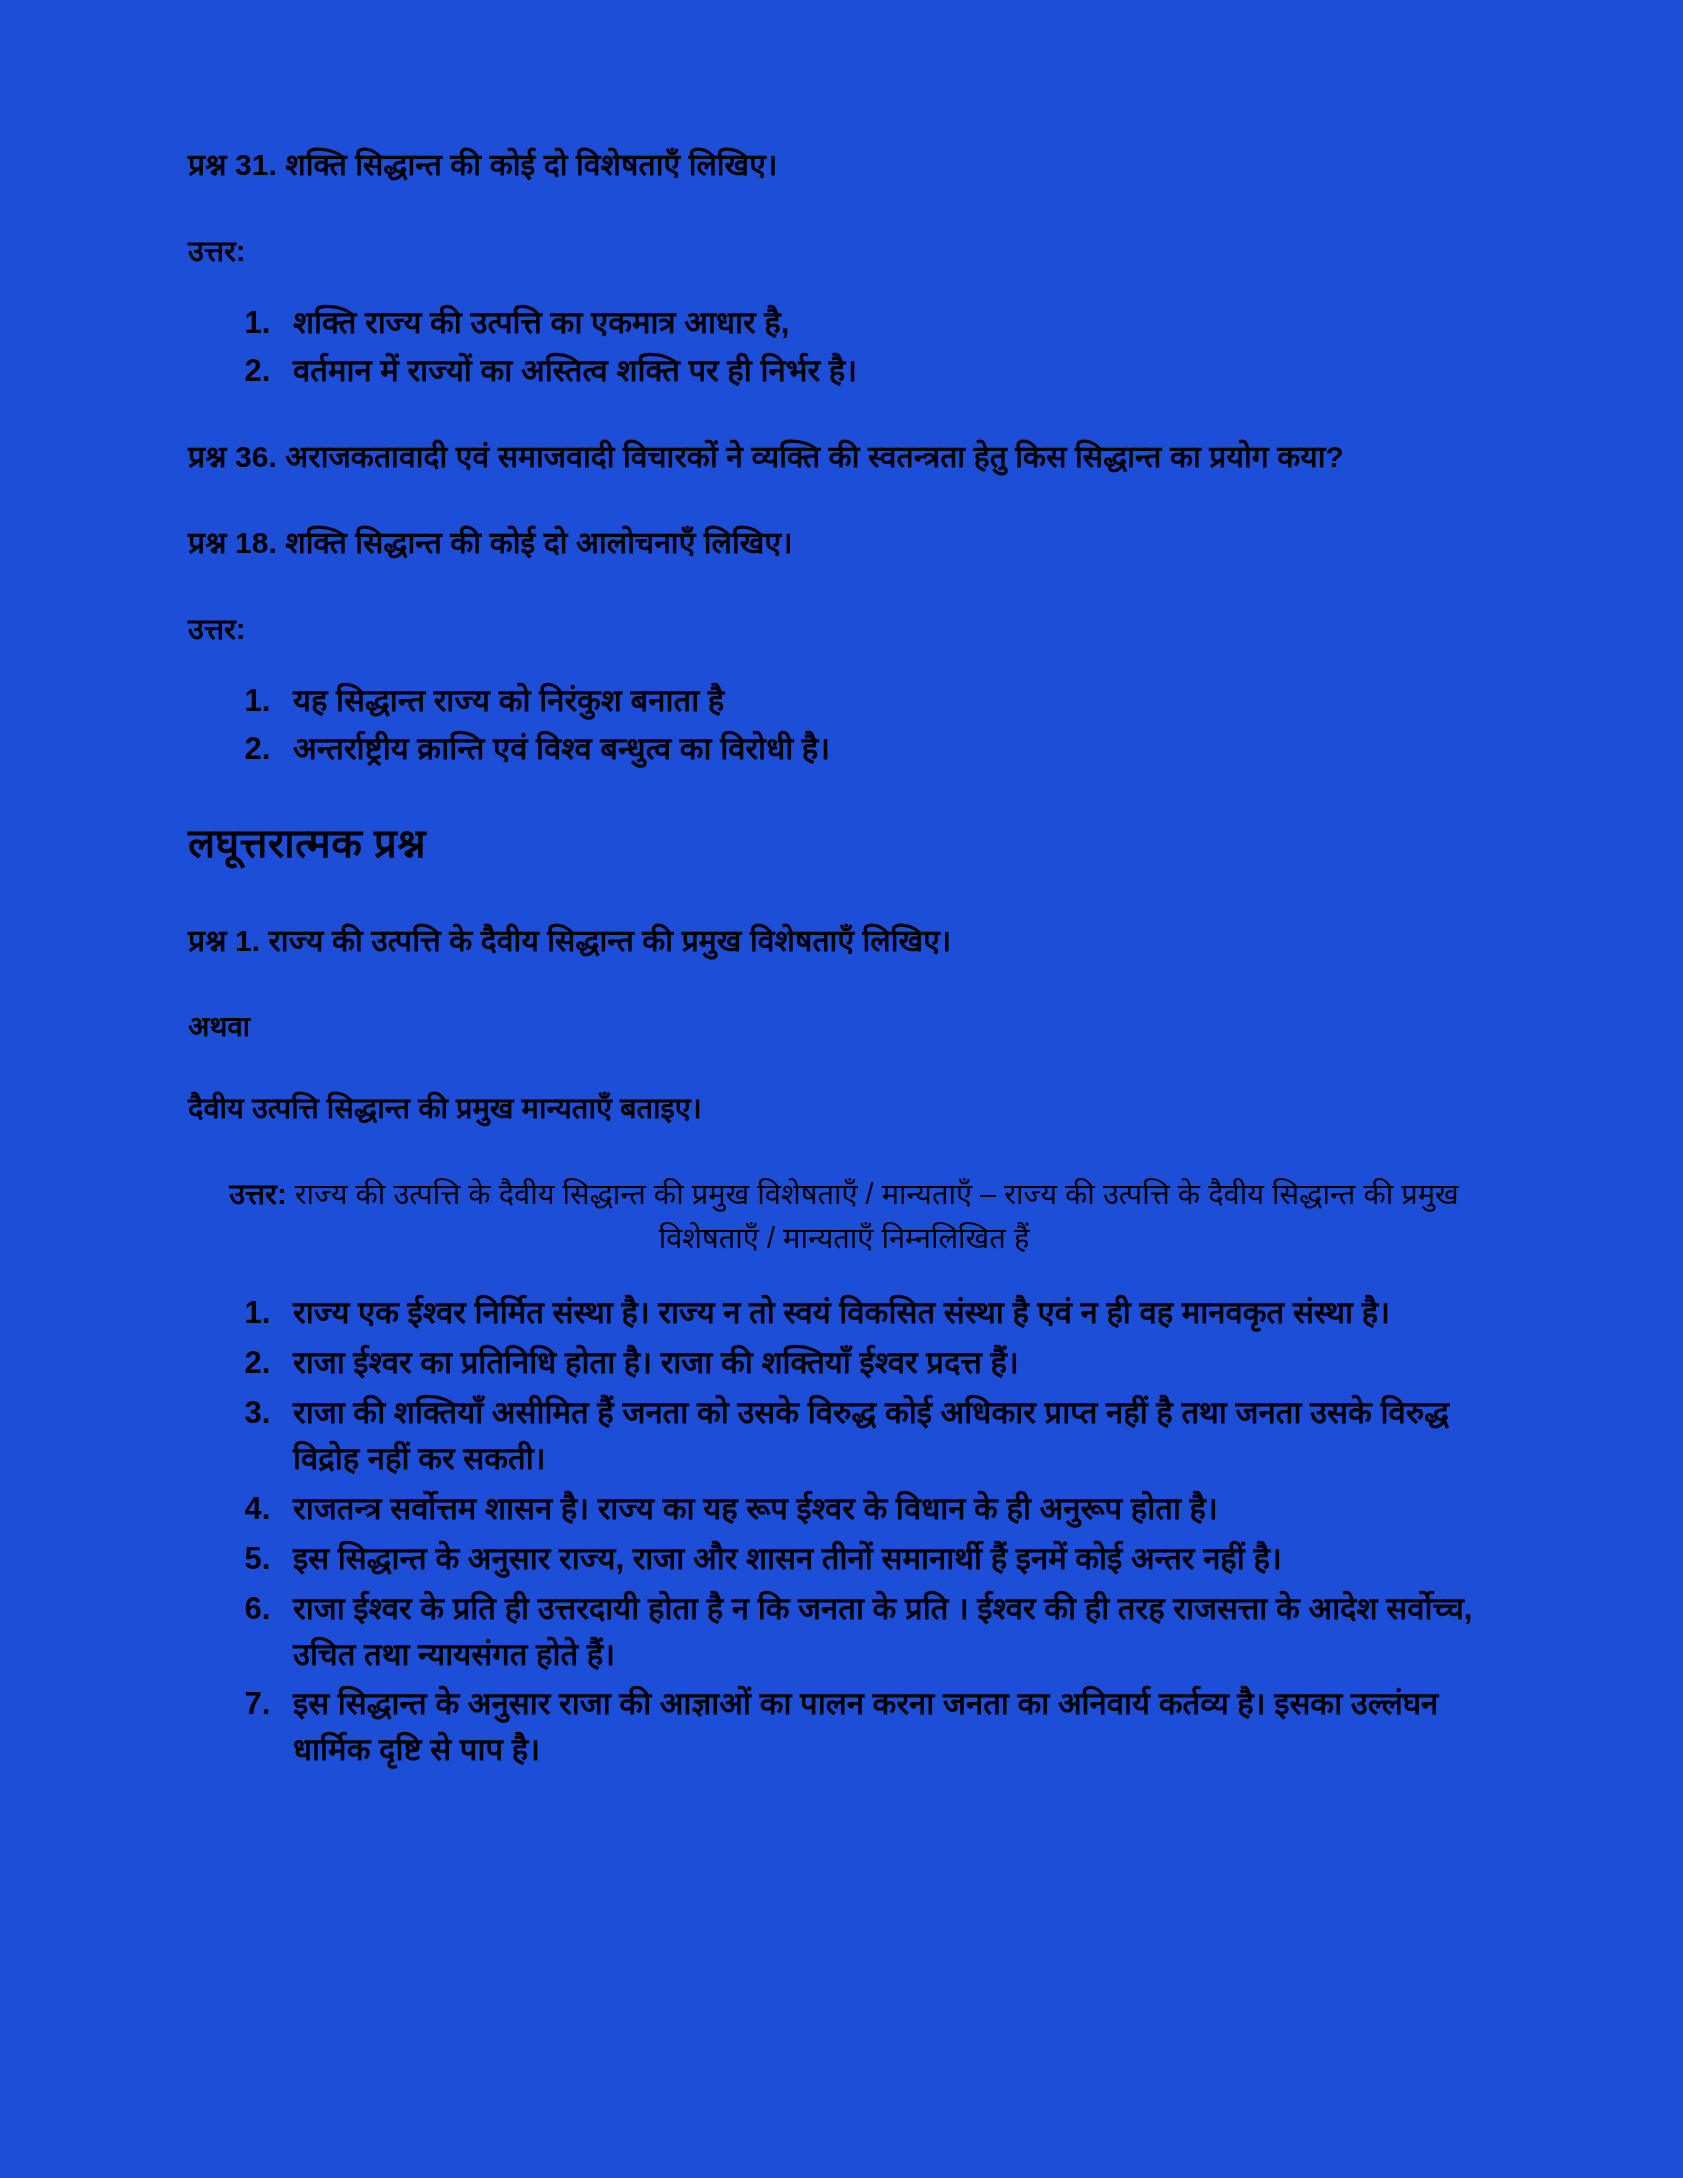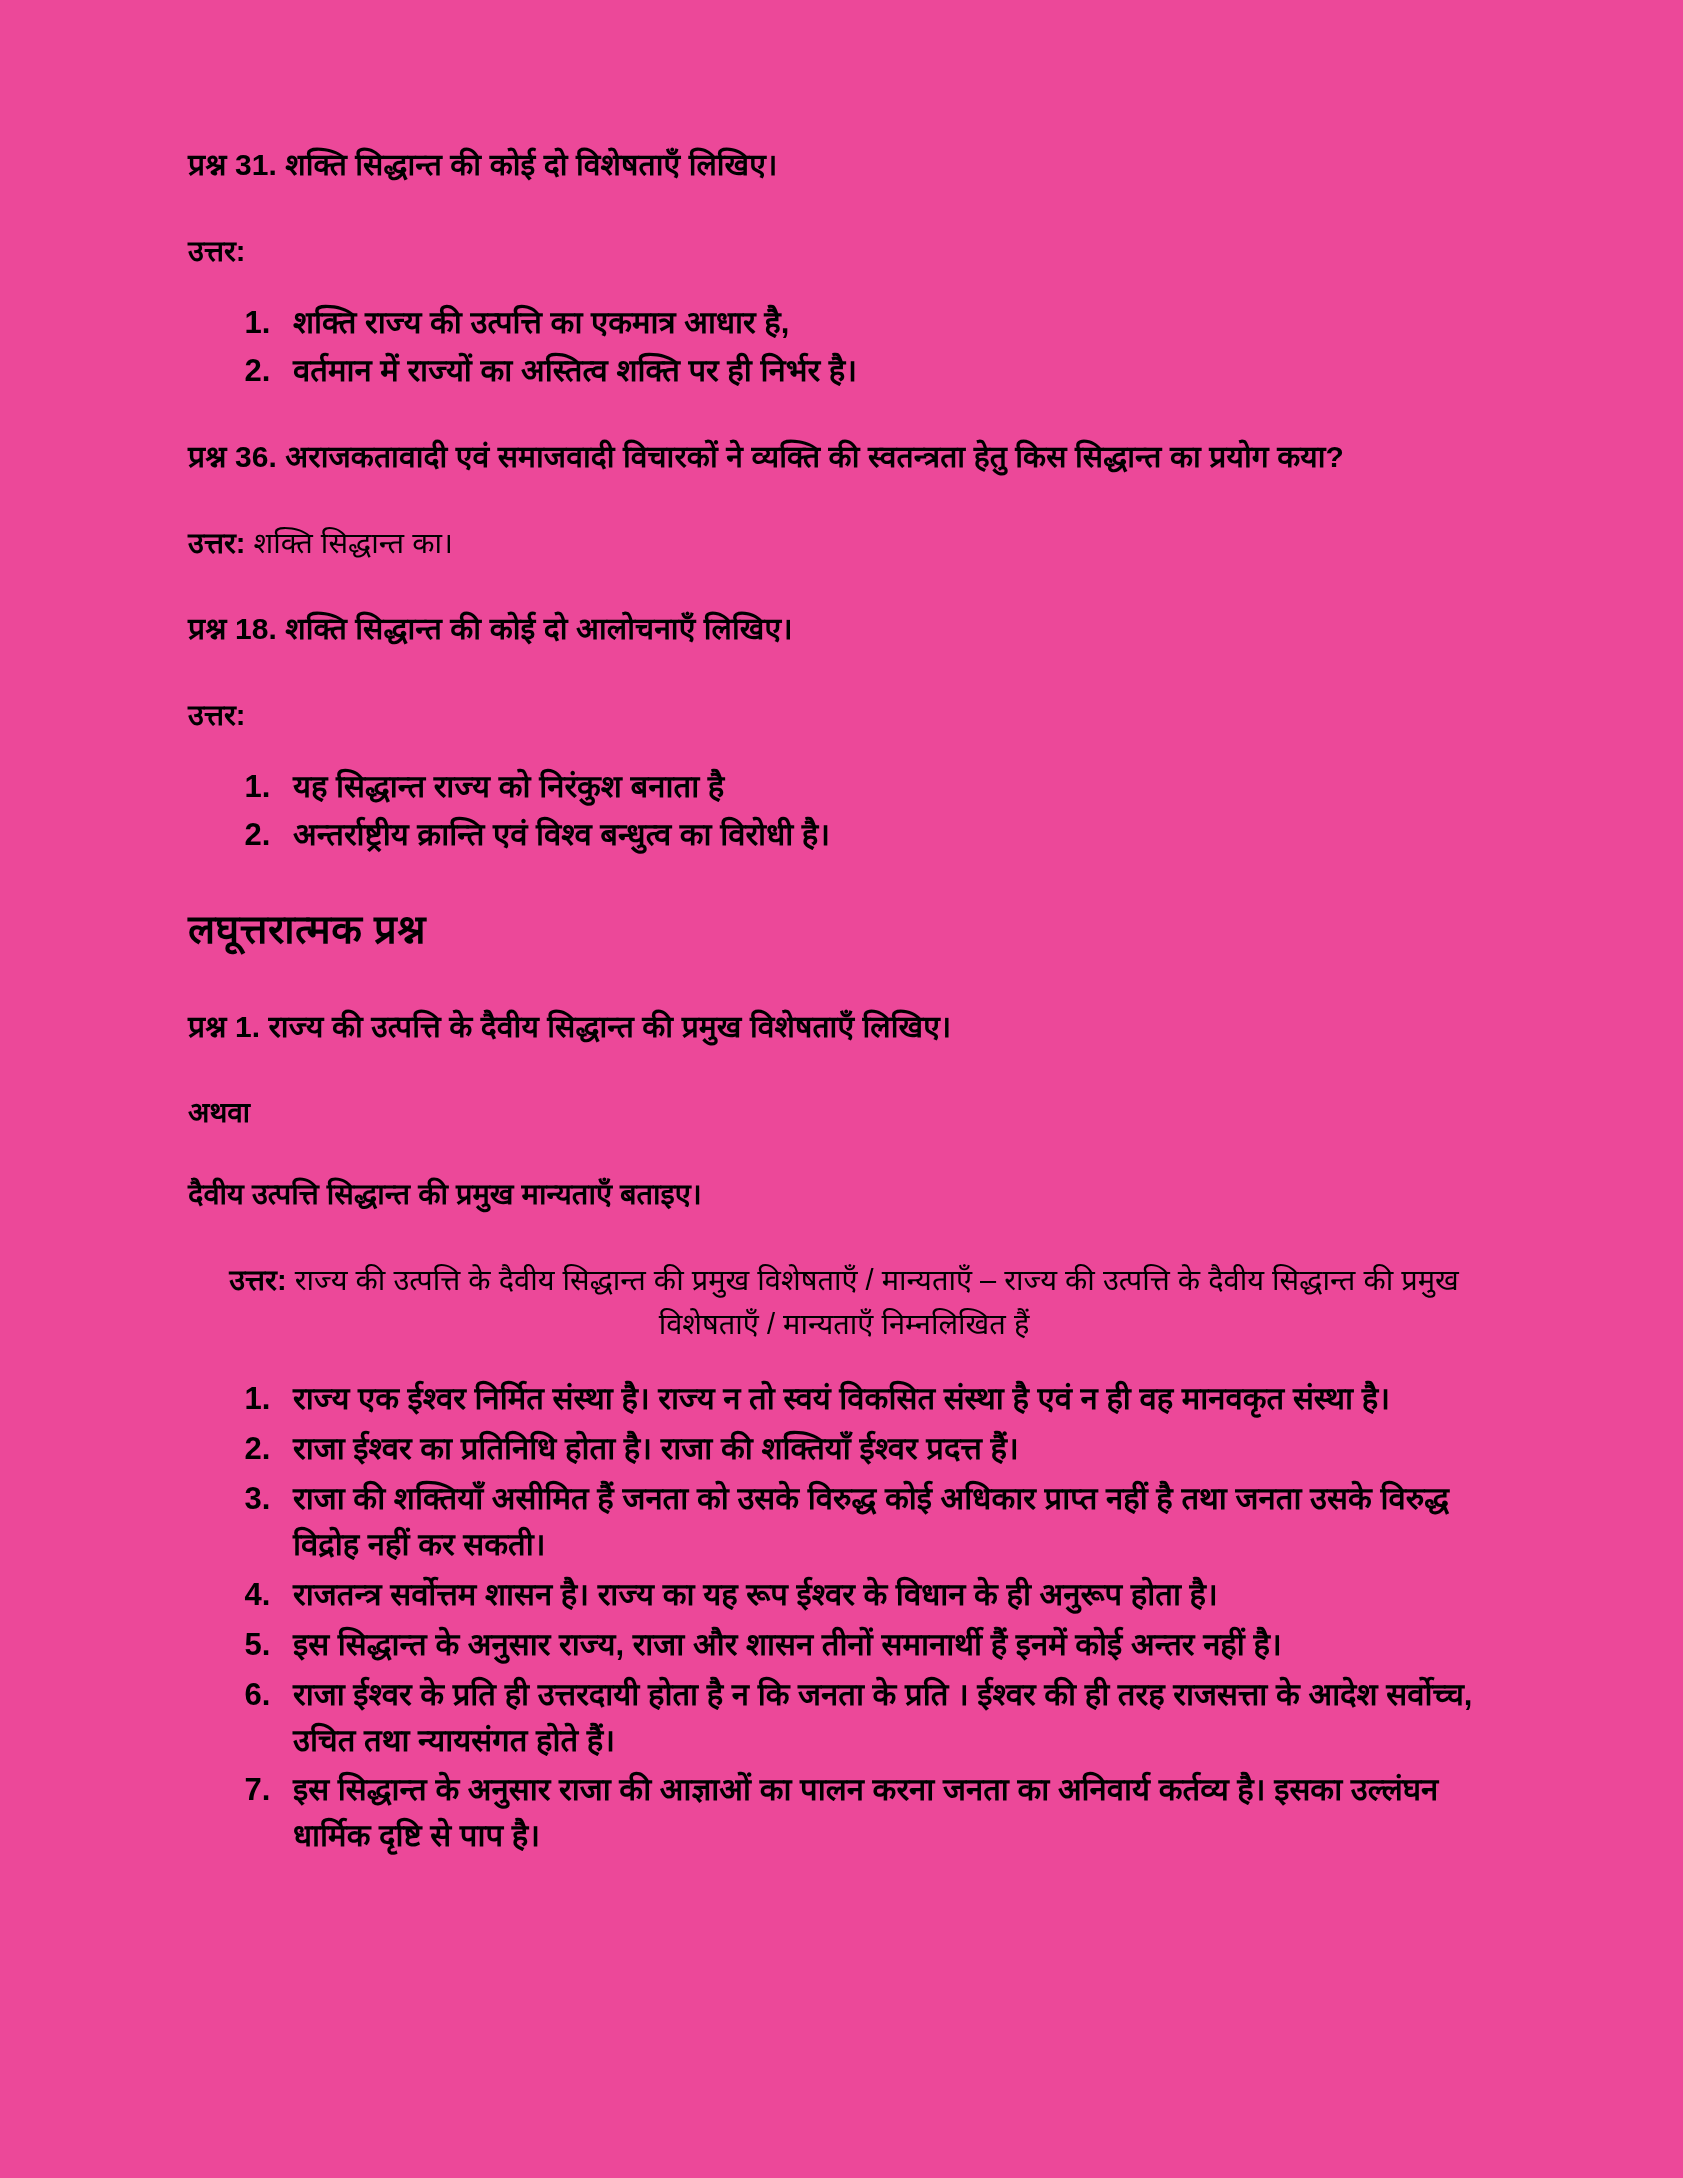--- a/index.html
+++ b/index.html
@@ -12,21 +12,21 @@
     min-height: 2178px;
     font-family: "Liberation Serif", "DejaVu Serif", serif;
     color: #000000;
     -webkit-font-smoothing: antialiased;
   }
   .page {
     width: 1683px;
     min-height: 2178px;
     box-sizing: border-box;
     padding: 144px 183px 59px 188px;
-    background: #ec4899;
+    background: #1d4ed8;
   }
   .q-heading {
     font-family: "Liberation Sans", "DejaVu Sans", sans-serif;
     font-weight: bold;
     font-size: 30px;
     line-height: 1.42;
     margin: 0 0 44px 0;
     letter-spacing: 0.1px;
   }
   .ans-label-block {
@@ -107,23 +107,20 @@
     <span class="lbl">उत्तर:</span>
   </p>
 
   <ol class="num-list">
     <li>शक्ति राज्य की उत्पत्ति का एकमात्र आधार है,</li>
     <li>वर्तमान में राज्यों का अस्तित्व शक्ति पर ही निर्भर है।</li>
   </ol>
 
   <h2 class="q-heading">प्रश्न 36. अराजकतावादी एवं समाजवादी विचारकों ने व्यक्ति की स्वतन्त्रता हेतु किस सिद्धान्त का प्रयोग कया?</h2>
 
-  <p class="ans-inline">
-    <span class="lbl">उत्तर:</span><span> शक्ति सिद्धान्त का।</span>
-  </p>
 
   <h2 class="q-heading">प्रश्न 18. शक्ति सिद्धान्त की कोई दो आलोचनाएँ लिखिए।</h2>
 
   <p class="ans-label-block">
     <span class="lbl">उत्तर:</span>
   </p>
 
   <ol class="num-list">
     <li>यह सिद्धान्त राज्य को निरंकुश बनाता है</li>
     <li>अन्तर्राष्ट्रीय क्रान्ति एवं विश्व बन्धुत्व का विरोधी है।</li>

